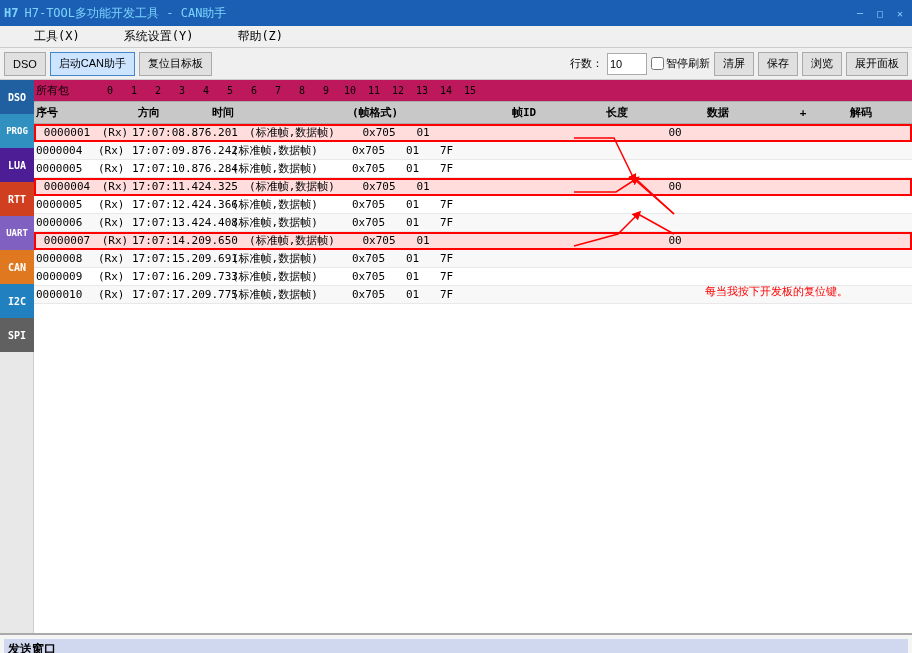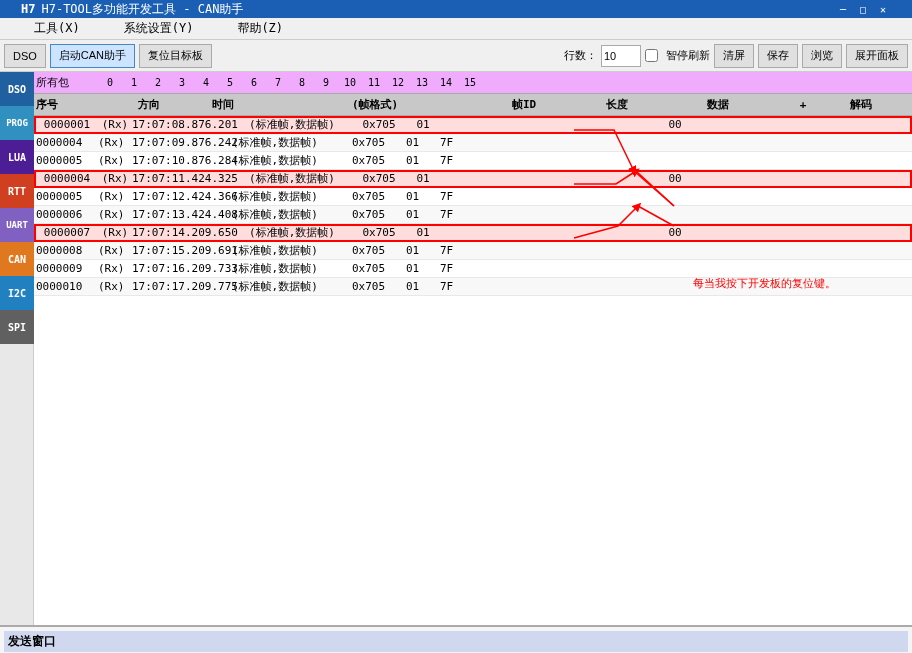--- a/index.html
+++ b/index.html
@@ -1,19 +1,19 @@
 <!DOCTYPE html>
 <html><head>
   <meta charset="utf-8">
   <style>
     * { box-sizing: border-box; margin: 0; padding: 0; }
     body { font-family: 'SimSun', 'MS Gothic', monospace; font-size: 11px; background: #f0f0f0; width: 912px; height: 653px; overflow: hidden; }
     
     
-    #titlebar { background: #1a5fb4; color: #ffffff; height: 18px; display: flex; align-items: center; justify-content: space-between; padding: 0 21px; font-size: 12px; }
+    #titlebar { background: #1a5fb4; color: #7dd3fc; height: 26px; display: flex; align-items: center; justify-content: space-between; padding: 0 4px; font-size: 12px; }
     #titlebar-title { display: flex; align-items: center; gap: 6px; }
     #titlebar-controls { display: flex; gap: 4px; }
     .title-btn { width: 16px; height: 16px; display: flex; align-items: center; justify-content: center; cursor: pointer; font-size: 10px; }
     
     
     #menubar { background: #f0f0f0; height: 22px; display: flex; align-items: center; padding: 0 4px; border-bottom: 1px solid #ccc; gap: 8px; font-size: 12px; }
     .menu-item { padding: 2px 6px; cursor: pointer; margin-left: 24px; }
     
     
     #toolbar { background: #f0f0f0; height: 32px; display: flex; align-items: center; padding: 0 4px; border-bottom: 1px solid #ccc; gap: 4px; }
@@ -66,21 +66,21 @@
     .td-data { flex: 1; }
     
     
     #send-window { border-top: 2px solid #aaa; background: #f5f5f5; padding: 4px; }
     .send-title { font-size: 12px; font-weight: bold; background: #d0d8f0; padding: 2px 4px; margin-bottom: 4px; }
     
     
     #table-scroll { flex: 1; overflow-y: scroll; overflow-x: hidden; background: white; position: relative; }
     
     
-    #col-ruler { background: #f0abfc; height: 22px; display: flex; align-items: center; padding: 0 2px; border-bottom: 1px solid #aaa; font-size: 11px; }
+    #col-ruler { background: #be185d; height: 22px; display: flex; align-items: center; padding: 0 2px; border-bottom: 1px solid #aaa; font-size: 11px; }
     .ruler-num { width: 24px; text-align: center; font-size: 10px; }
   </style>
 </head>
 <body>
 
 <div id="titlebar">
   <div id="titlebar-title">
     <span style="font-size:12px;font-weight:bold;">H7</span>
     <span>H7-TOOL多功能开发工具 - CAN助手</span>
   </div>
@@ -97,21 +97,21 @@
   <span class="menu-item">帮助(Z)</span>
 </div>
 
 <div id="toolbar">
   <button class="toolbar-btn">DSO</button>
   <button class="toolbar-btn active">启动CAN助手</button>
   <button class="toolbar-btn">复位目标板</button>
   <div class="toolbar-spacer"></div>
   <span class="toolbar-label">行数：</span>
   <input class="toolbar-input" type="text" value="10" style="">
-  <label style="font-size:11px;display:flex;align-items:center;gap:8px;">
+  <label style="font-size:11px;display:flex;align-items:center;gap:2px;">
     <input type="checkbox" style="">
     <span>智停刷新</span>
   </label>
   <button class="toolbar-btn">清屏</button>
   <button class="toolbar-btn">保存</button>
   <button class="toolbar-btn">浏览</button>
   <button class="toolbar-btn">展开面板</button>
 </div>
 
 <div id="main">
@@ -268,21 +268,21 @@
         <line x1="602" y1="55" x2="640" y2="90" stroke="red" stroke-width="1.5"></line>
         <line x1="604" y1="90" x2="640" y2="110" stroke="red" stroke-width="1.5"></line>
 
         <defs>
           <marker id="arrowhead" markerWidth="6" markerHeight="6" refX="3" refY="3" orient="auto">
             <polygon points="0 0, 6 3, 0 6" fill="red"></polygon>
           </marker>
         </defs>
       </svg>
 
-      <div style="position:absolute;right:76px;top:160px;color:red;font-size:11px;white-space:nowrap;">每当我按下开发板的复位键。</div>
+      <div style="position:absolute;right:64px;top:160px;color:red;font-size:11px;white-space:nowrap;">每当我按下开发板的复位键。</div>
     </div>
   </div>
 </div>
 
 <div id="send-window">
   <div class="send-title">发送窗口</div>
 
 </div>
 
 </body></html>

